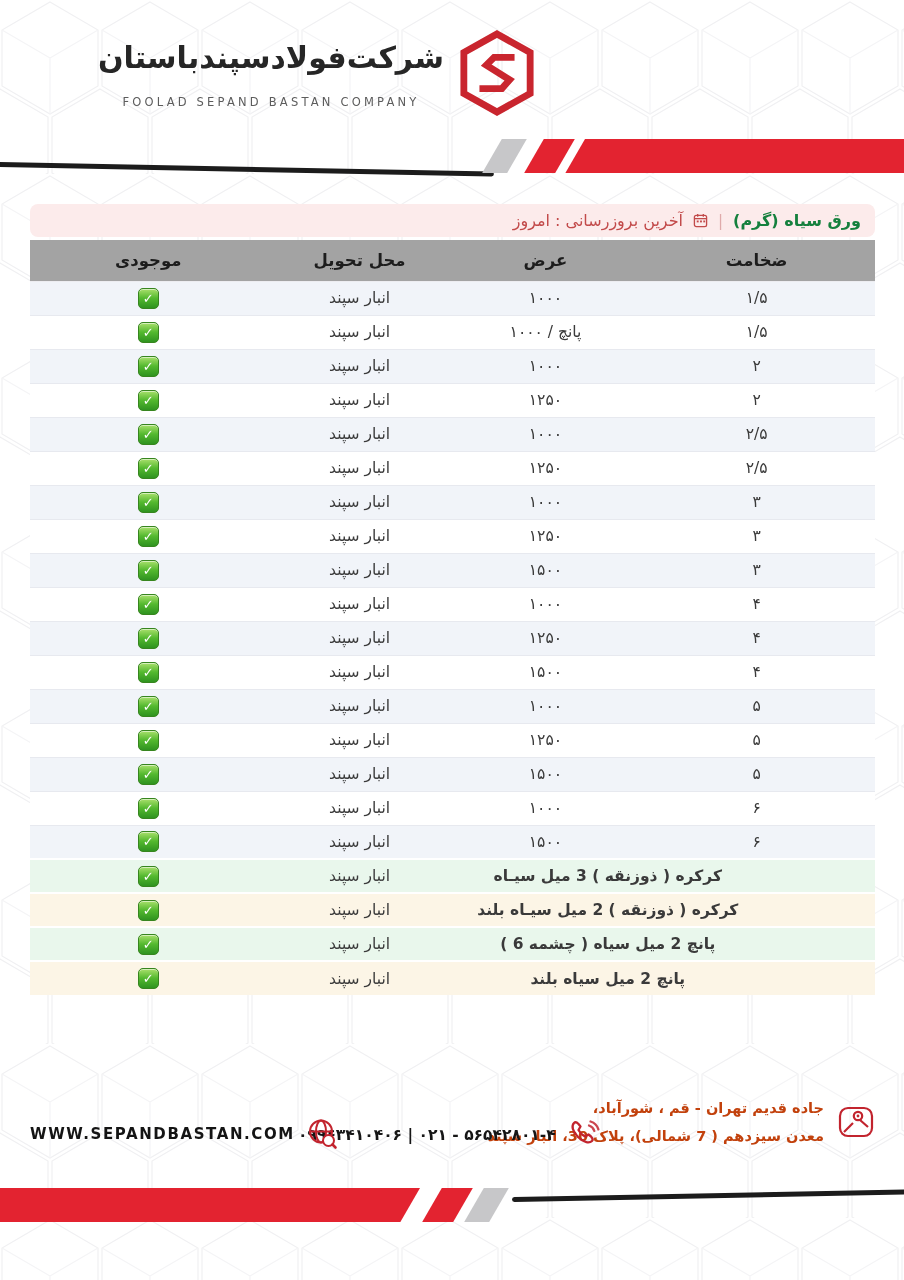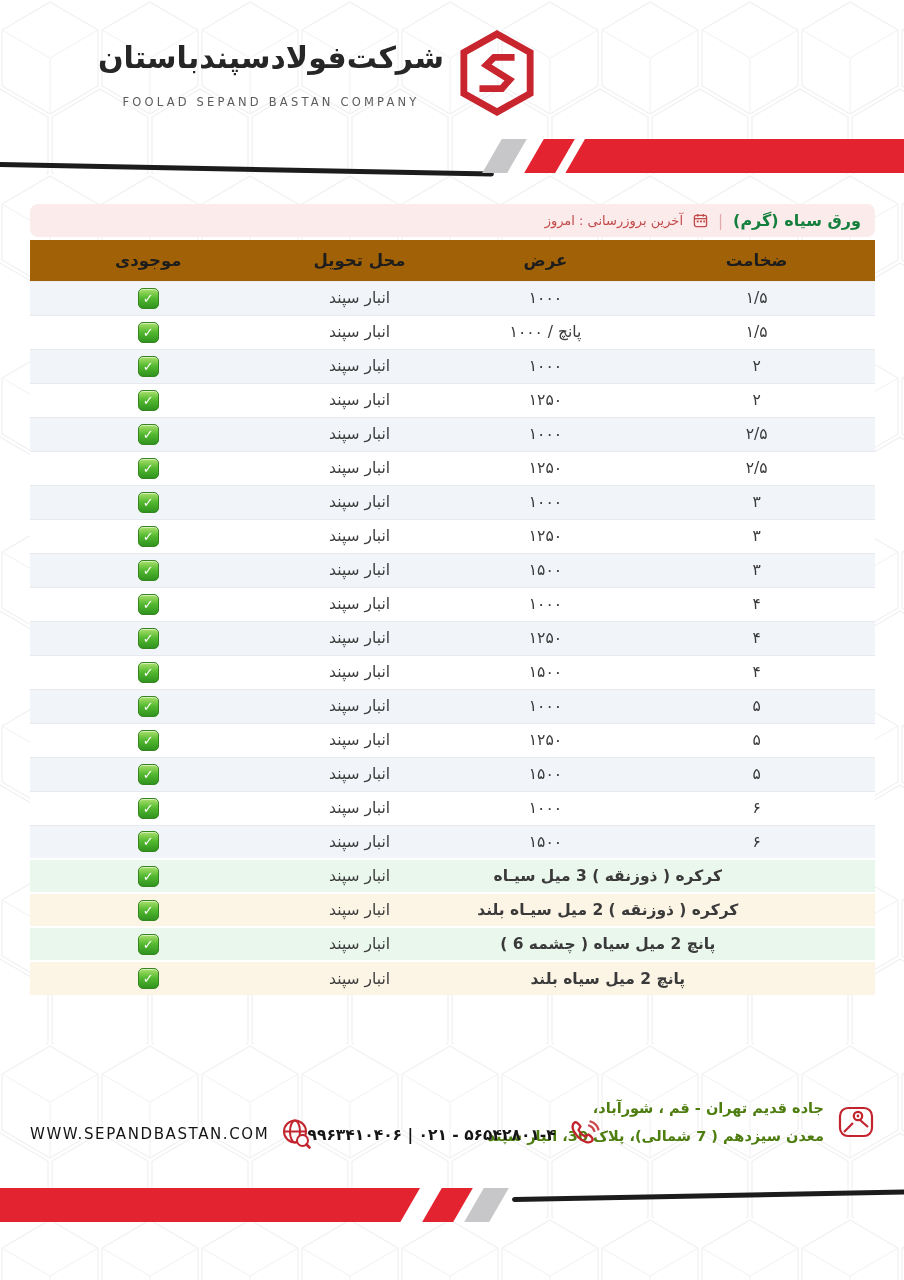--- a/index.html
+++ b/index.html
@@ -32,51 +32,51 @@
   .bot-black  { left:512px; top:1197px; width:420px; transform:rotate(-1.1deg); transform-origin:left center; }
 
   
   .sheet { position:absolute; left:30px; top:204px; width:845px; z-index:2; direction:rtl; }
   .title-band {
     height:33px; background:#fcebeb; border-radius:8px;
     display:flex; align-items:center; gap:10px; padding:0 14px; margin-bottom:3px;
   }
   .title-band .t-title { font-size:16px; font-weight:bold; color:#15803d; }
   .title-band .t-sep { color:#dfaaaa; font-size:15px; }
-  .title-band .t-upd { font-size:13px; color:#c24a4a; }
+  .title-band .t-upd { font-size:16px; color:#c24a4a; }
   .cal-icon { display:inline-flex; }
 
   table.price { width:100%; border-collapse:collapse; background:#fff; }
   table.price th {
     height:41px; font-size:16.5px; font-weight:bold; color:#1d1d1d; text-align:center;
-    border-bottom:1px solid #ededf1; background:#a16207;
+    border-bottom:1px solid #ededf1; background:#a3a3a3;
   }
   table.price td { height:34px; font-size:15.5px; color:#3a3a3a; text-align:center; }
   tbody tr { border-top:1px solid #e7e9ef; }
   tbody tr.alt { background:#f1f4f9; }
   tbody tr.plain { background:#ffffff; }
   tbody tr.tint-green { background:#e9f7ec; border-top:2px solid #fff; }
   tbody tr.tint-cream { background:#fcf5e6; border-top:2px solid #fff; }
   td.name-cell { font-size:16.5px; font-weight:600; color:#1f1f1f; padding-left:0; padding-right:112px; }
   td.delivery-cell { color:#2b2b2b; }
   .chk {
     display:inline-flex; width:21px; height:21px; border-radius:5px;
     align-items:center; justify-content:center;
     background:linear-gradient(180deg,#a9e06c 0%,#54b92f 48%,#2f9320 100%);
     border:1px solid #37851f; box-shadow:inset 0 1px 0 rgba(255,255,255,.55);
     color:#fff; font-size:13px; font-weight:bold; line-height:1;
   }
 
   
   .foot-site { position:absolute; left:30px; top:1116px; z-index:2; display:flex; align-items:center; gap:9px; }
-  .foot-site .site-url { font-size:15px; font-weight:normal; color:#141414; letter-spacing:1.6px; }
+  .foot-site .site-url { font-size:15px; font-weight:bold; color:#141414; letter-spacing:1.6px; }
   .foot-phone { position:absolute; left:298px; top:1118px; z-index:2; display:flex; align-items:center; gap:10px; }
   .foot-phone .nums { font-size:15.5px; font-weight:bold; color:#161616; direction:ltr; }
   .foot-addr { position:absolute; right:28px; top:1094px; z-index:2; display:flex; align-items:center; gap:12px; direction:rtl; }
-  .foot-addr .addr-lines { text-align:right; font-size:14.5px; font-weight:600; color:#4d7c0f; line-height:1.95; direction:rtl; }
+  .foot-addr .addr-lines { text-align:right; font-size:14.5px; font-weight:600; color:#c2410c; line-height:1.95; direction:rtl; }
 </style>
 </head>
 <body>
 
 <div class="page">
 
   <svg class="bg-pattern" width="904" height="1280">
     <defs>
       <pattern id="hx" width="100" height="174" patternUnits="userSpaceOnUse">
         <g fill="none" stroke="#f0f0f2" stroke-width="1.2">

